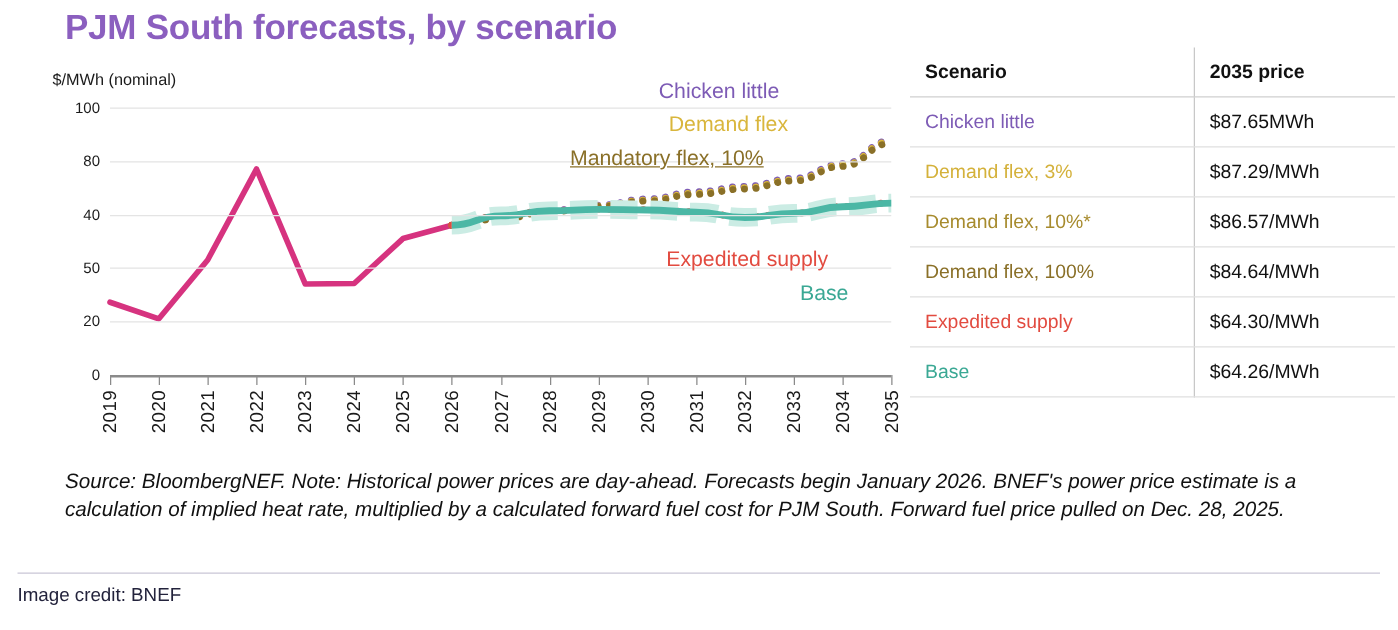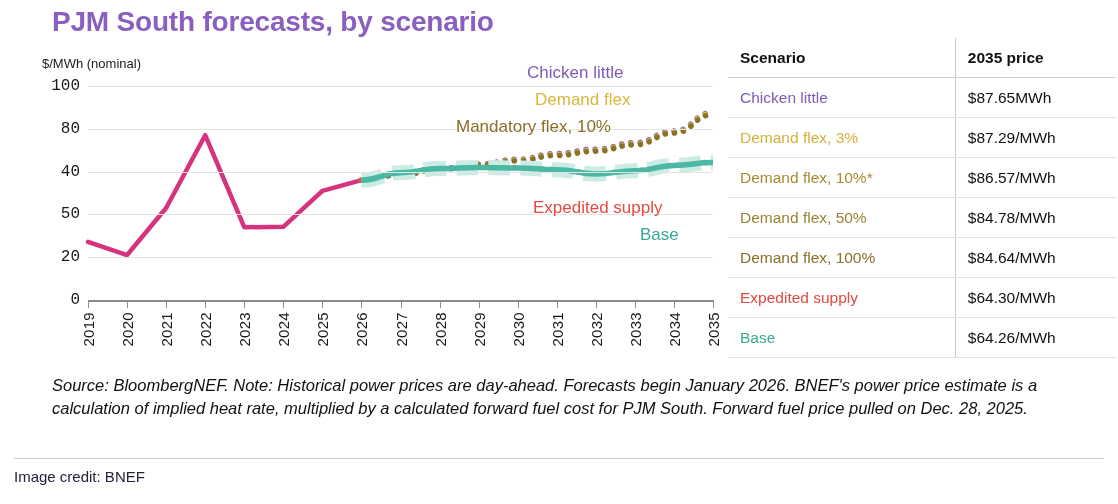--- a/index.html
+++ b/index.html
@@ -70,24 +70,23 @@
     top: 254px;
     width: 625px;
     height: 1.5px;
     background: #8a8a8a;
   }
   .ytick {
     position: absolute;
     right: 0;
     width: 46px;
     text-align: right;
-    font-size: 16px;
+    font-size: 12px;
     color: #1a1a1a;
     transform: translateY(-50%);
-    font-family: Liberation Mono, monospace;
   }
   .ytick-col {
     position: absolute;
     left: 0px;
     top: 40px;
     width: 80px;
     height: 214px;
   }
   .xticks {
     position: absolute;
@@ -255,21 +254,21 @@
         <div class="xtick-mark" style="left: 546.875px;"></div>
         <div class="xtick-label" style="left: 538.875px;">2033</div>
         <div class="xtick-mark" style="left: 585.938px;"></div>
         <div class="xtick-label" style="left: 577.938px;">2034</div>
         <div class="xtick-mark" style="left: 625px;"></div>
         <div class="xtick-label" style="left: 617px;">2035</div>
       </div>
 
     <div class="inlabel" style="left:527px; top:17px; color:#7d5bb5;">Chicken little</div>
     <div class="inlabel" style="left:535px; top:44px; color:#d9b63c;">Demand flex</div>
-    <div class="inlabel" style="left:456px; top:71px; color:#8a7028;">Mandatory flex, 10%</div>
+    <div class="inlabel" style="left:456px; top:71px; color:#8a7028;text-decoration:underline;">Mandatory flex, 10%</div>
     <div class="inlabel" style="left:533px; top:152px; color:#e24b40;">Expedited supply</div>
     <div class="inlabel" style="left:640px; top:179px; color:#3aa894;">Base</div>
   </div>
 
   <table class="table">
     <thead>
       <tr>
         <th class="col-scen">Scenario</th>
         <th class="col-price">2035 price</th>
       </tr>
@@ -281,24 +280,20 @@
         </tr>
         <tr>
           <td class="col-scen" style="color: rgb(212, 177, 58);">Demand flex, 3%</td>
           <td class="col-price">$87.29/MWh</td>
         </tr>
         <tr>
           <td class="col-scen" style="color: rgb(167, 139, 46);">Demand flex, 10%*</td>
           <td class="col-price">$86.57/MWh</td>
         </tr>
         <tr>
-          <td class="col-scen" style="color: rgb(154, 131, 48);">Demand flex, 50%</td>
-          <td class="col-price">$84.78/MWh</td>
-        </tr>
-        <tr>
           <td class="col-scen" style="color: rgb(138, 112, 40);">Demand flex, 100%</td>
           <td class="col-price">$84.64/MWh</td>
         </tr>
         <tr>
           <td class="col-scen" style="color: rgb(226, 75, 64);">Expedited supply</td>
           <td class="col-price">$64.30/MWh</td>
         </tr>
         <tr>
           <td class="col-scen" style="color: rgb(58, 168, 148);">Base</td>
           <td class="col-price">$64.26/MWh</td>

